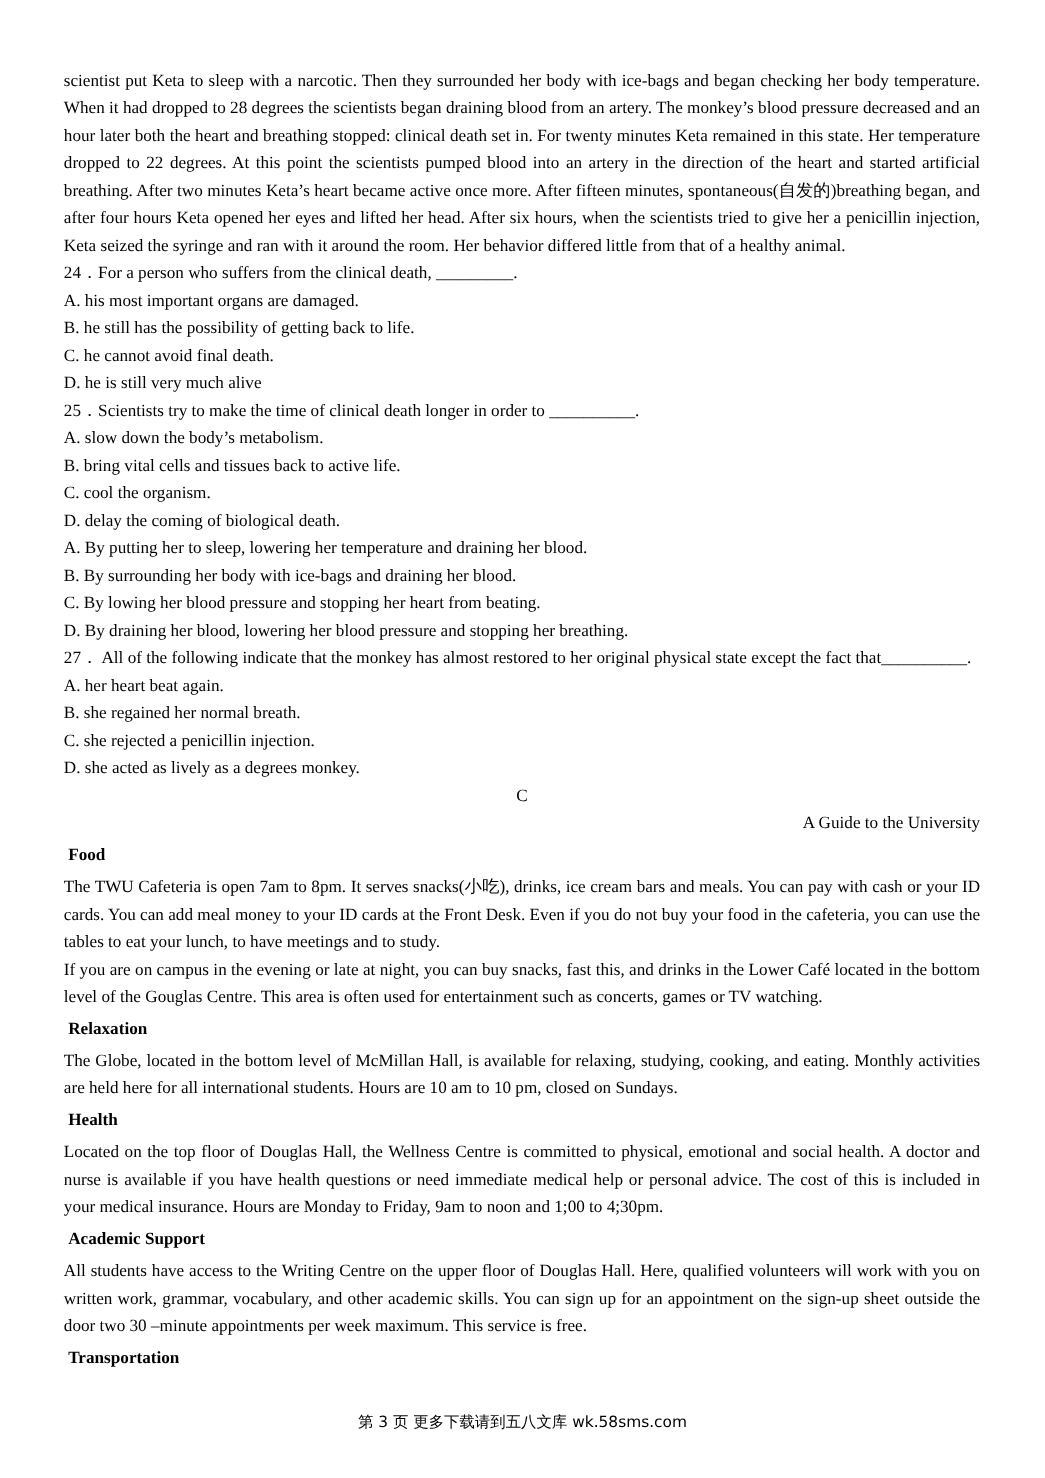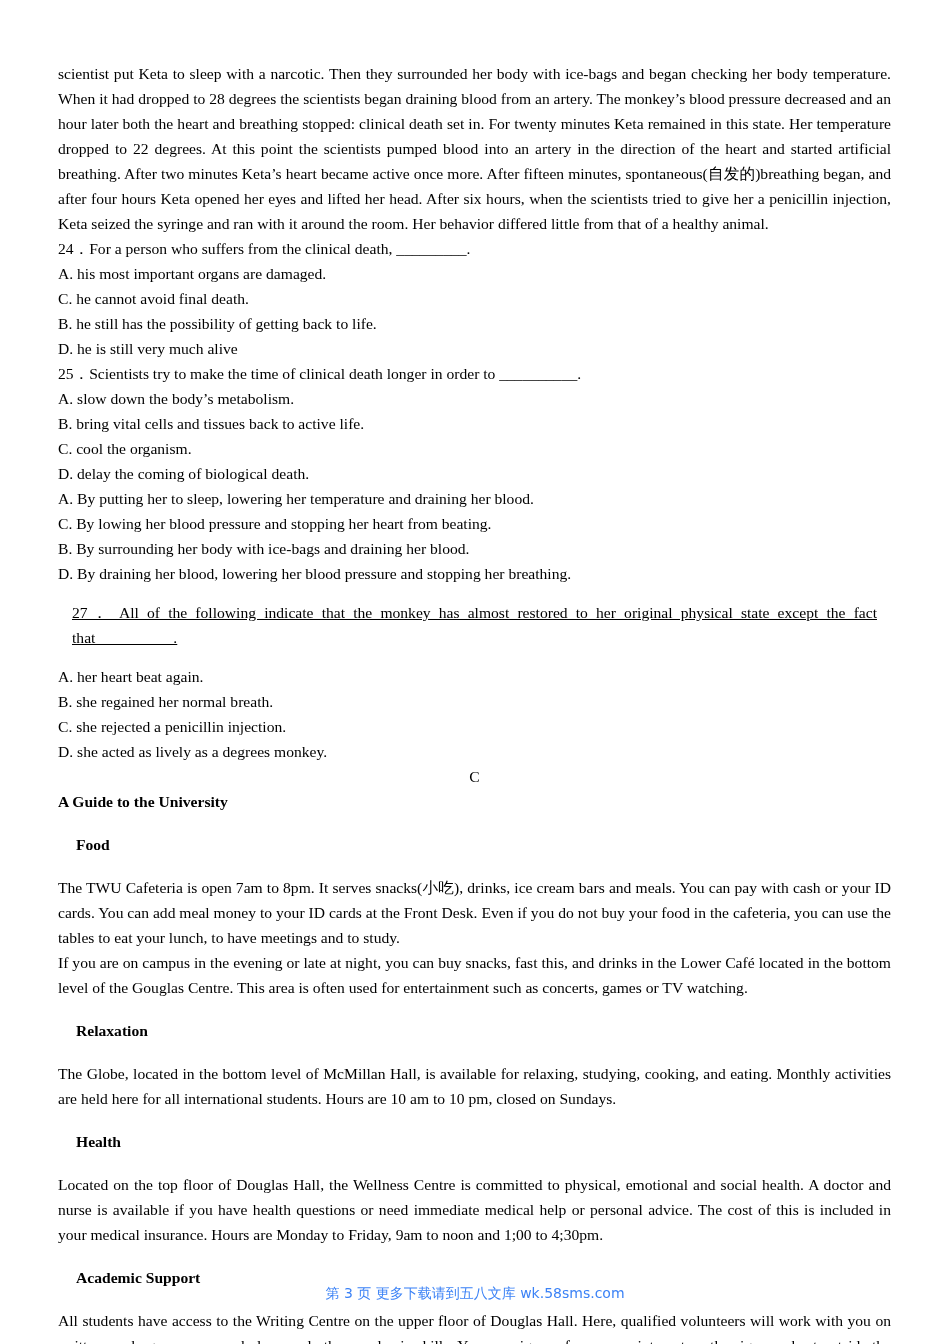--- a/index.html
+++ b/index.html
@@ -4,57 +4,57 @@
 <style>
   html, body { margin: 0; padding: 0; background: #ffffff; }
   body { width: 950px; height: 1344px; position: relative; overflow: hidden; }
   .page {
     position: absolute; left: 58px; top: 61px; width: 833px;
     font-family: "Liberation Serif", "DejaVu Serif", serif;
     font-size: 15.6px; line-height: 25px; color: #000000;
   }
   .p { margin: 0; text-align: justify; text-align-last: left; }
   .line { margin: 0; white-space: nowrap; }
-  .heading { margin: 18px; font-weight: bold; }
+  .heading { margin: 4px; font-weight: bold; }
   .center { margin: 0; text-align: center; }
-  .center-bold { margin: 0; text-align: left; font-weight: bold; }
-  .q27 { margin: 14px; text-align: justify; text-align-last: left; text-decoration: underline; }
+  .center-bold { margin: 0; text-align: right; font-weight: normal; }
+  .q27 { margin: 0; text-align: justify; text-align-last: left; }
   .footer {
     position: absolute; left: 0; width: 950px; top: 1282px; text-align: center;
-    font-family: "DejaVu Sans", "Liberation Sans", sans-serif; font-size: 14px; color: #3b82f6;
+    font-family: "DejaVu Sans", "Liberation Sans", sans-serif; font-size: 14px; color: #000000;
     line-height: 22px;
   }
 </style>
 </head>
 <body>
 
 <div class="page">
 
   <p class="p">scientist put Keta to sleep with a narcotic. Then they surrounded her body with ice-bags and began checking her body temperature. When it had dropped to 28 degrees the scientists began draining blood from an artery. The monkey’s blood pressure decreased and an hour later both the heart and breathing stopped: clinical death set in. For twenty minutes Keta remained in this state. Her temperature dropped to 22 degrees. At this point the scientists pumped blood into an artery in the direction of the heart and started artificial breathing. After two minutes Keta’s heart became active once more. After fifteen minutes, spontaneous(自发的)breathing began, and after four hours Keta opened her eyes and lifted her head. After six hours, when the scientists tried to give her a penicillin injection, Keta seized the syringe and ran with it around the room. Her behavior differed little from that of a healthy animal.</p>
 
   <div>
     <p class="line">24．For a person who suffers from the clinical death, _________.</p>
     <p class="line">A. his most important organs are damaged.</p>
+    <p class="line">B. he still has the possibility of getting back to life.</p>
     <p class="line">C. he cannot avoid final death.</p>
-    <p class="line">B. he still has the possibility of getting back to life.</p>
     <p class="line">D. he is still very much alive</p>
   </div>
 
   <div>
     <p class="line">25．Scientists try to make the time of clinical death longer in order to __________.</p>
     <p class="line">A. slow down the body’s metabolism.</p>
     <p class="line">B. bring vital cells and tissues back to active life.</p>
     <p class="line">C. cool the organism.</p>
     <p class="line">D. delay the coming of biological death.</p>
   </div>
 
   <div>
     <p class="line">A. By putting her to sleep, lowering her temperature and draining her blood.</p>
+    <p class="line">B. By surrounding her body with ice-bags and draining her blood.</p>
     <p class="line">C. By lowing her blood pressure and stopping her heart from beating.</p>
-    <p class="line">B. By surrounding her body with ice-bags and draining her blood.</p>
     <p class="line">D. By draining her blood, lowering her blood pressure and stopping her breathing.</p>
   </div>
 
   <div>
     <p class="q27">27．  All of the following indicate that the monkey has almost restored to her original physical state except the fact that__________.</p>
     <p class="line">A. her heart beat again.</p>
     <p class="line">B. she regained her normal breath.</p>
     <p class="line">C. she rejected a penicillin injection.</p>
     <p class="line">D. she acted as lively as a degrees monkey.</p>
   </div>

